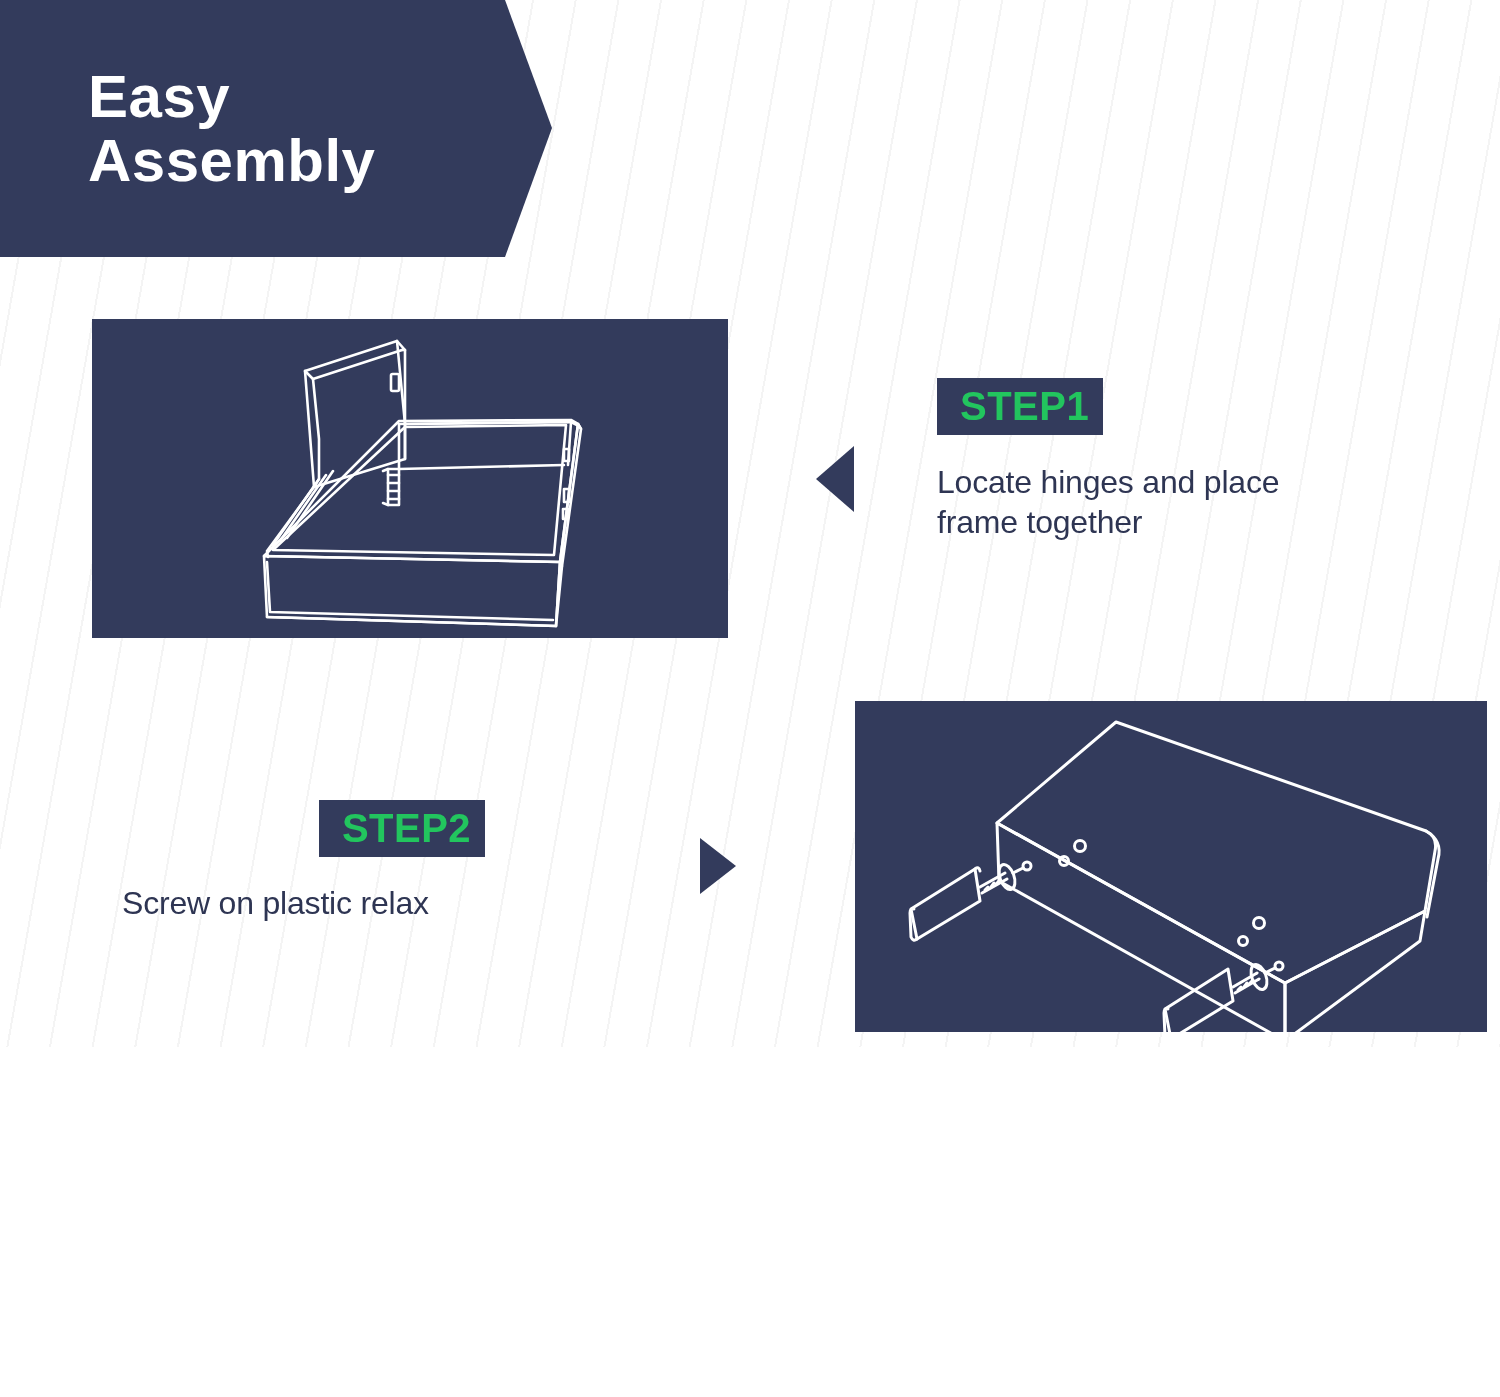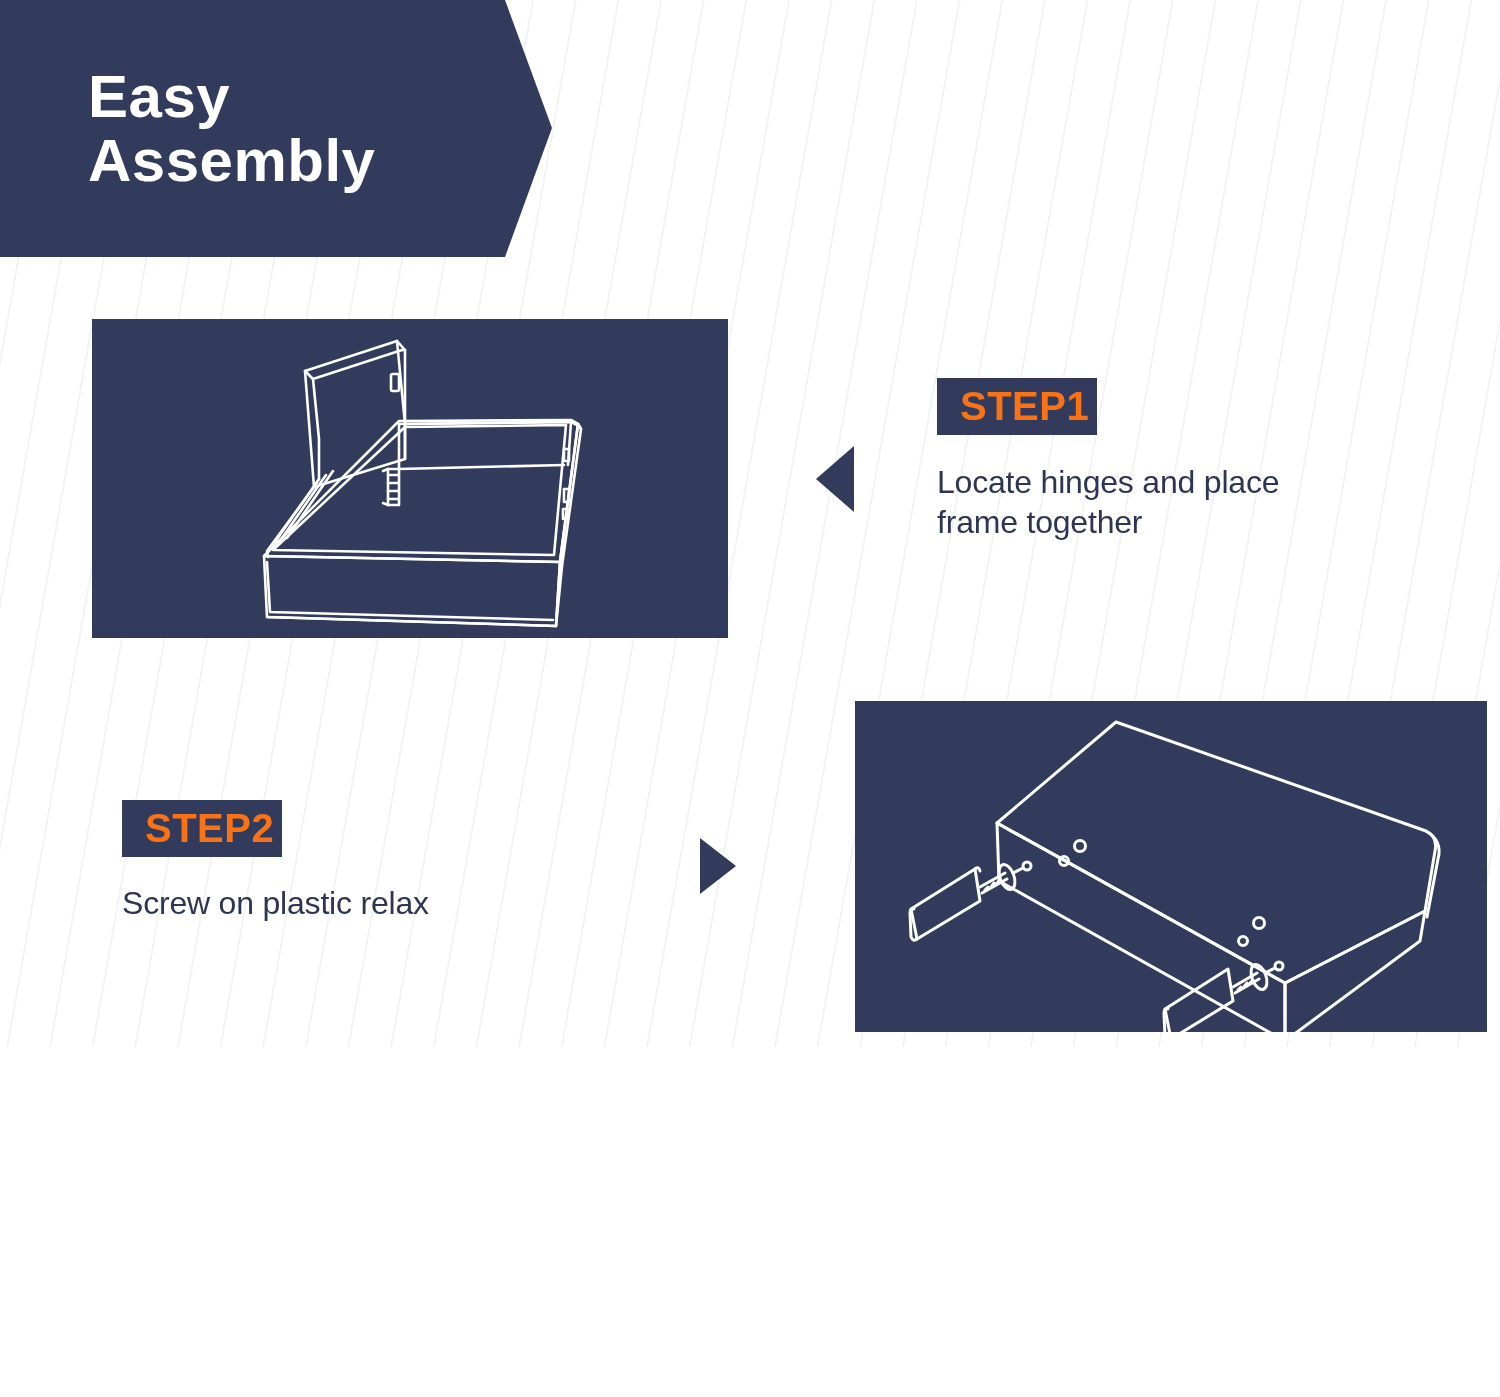--- a/index.html
+++ b/index.html
@@ -67,28 +67,28 @@
 
   
   .step-block { position: absolute; }
   #step-1 { left: 937px; top: 378px;  width: 545px; }
   #step-2 { left: 122px; top: 800px;  width: 560px; }
   #step-3 { left: 940px; top: 1143px; width: 545px; }
 
   .step-badge {
     display: inline-block;
     background: #333b5c;
-    color: #f97316;
+    color: #22c55e;
     font-weight: bold;
     font-size: 40px;
     line-height: 1;
-    padding: 8px 8px 9px 23px;
+    padding: 8px 14px 9px 23px;
     letter-spacing: 0.5px;
   }
-  #step-2 .step-badge-wrap { display: block; text-align: left; }
+  #step-2 .step-badge-wrap { display: block; text-align: center; }
   #step-1 .step-badge-wrap,
   #step-3 .step-badge-wrap { display: block; text-align: left; }
 
   .step-desc {
     color: #2e3553;
     font-size: 32px;
     line-height: 1.26;
     margin-top: 27px;
     white-space: pre-line;
     letter-spacing: -0.2px;

